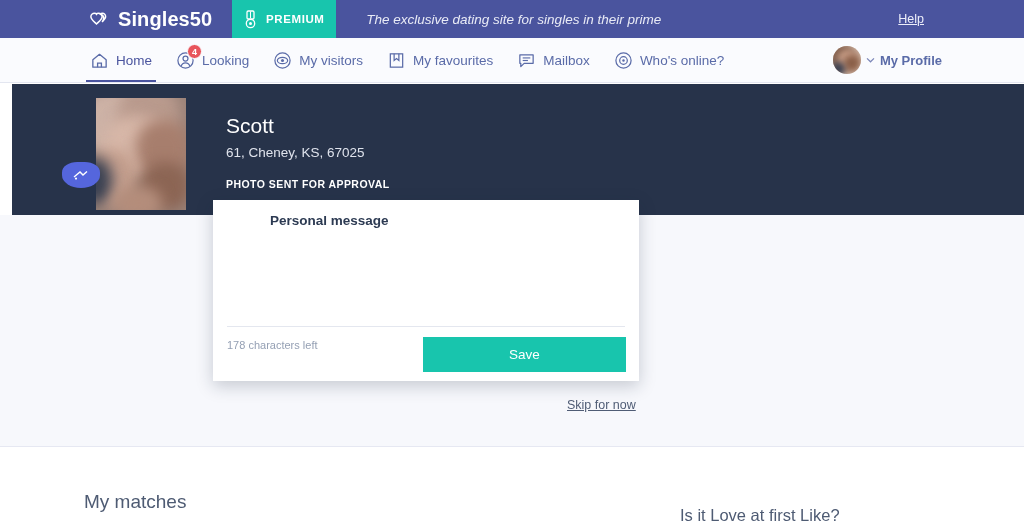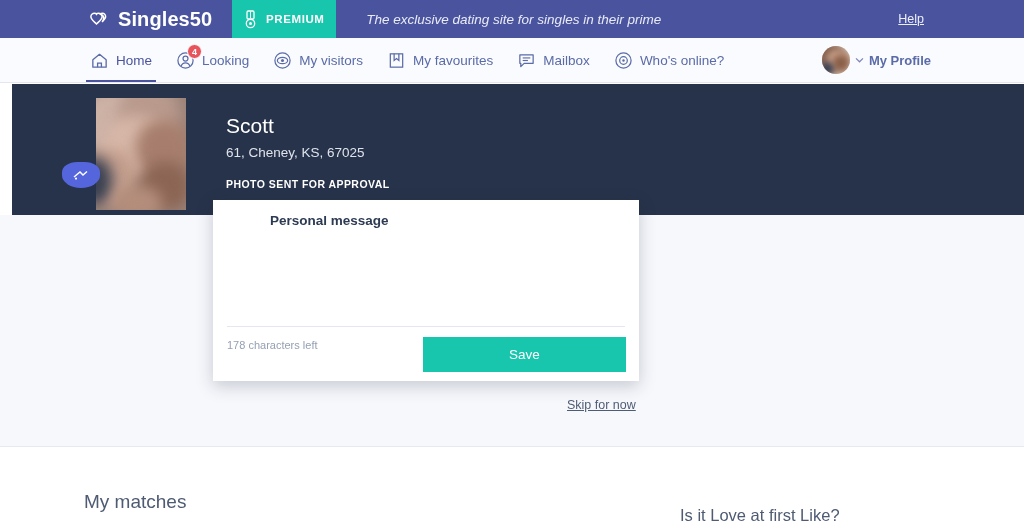--- a/index.html
+++ b/index.html
@@ -72,21 +72,21 @@
   .nav-badge {
     position: absolute; left: 11px; top: 6px;
     min-width: 15px; height: 15px; padding: 0 3px;
     border-radius: 50%;
     background: #e8545b; color: #fff;
     font-size: 9px; font-weight: bold;
     display: flex; align-items: center; justify-content: center;
     border: 1.5px solid #fafbfe;
   }
   .profile-menu {
-    position: absolute; right: 93px; top: 0; height: 44px;
+    position: absolute; right: 82px; top: 0; height: 44px;
     display: flex; align-items: center; gap: 5px;
     cursor: pointer;
   }
   .avatar {
     width: 28px; height: 28px; border-radius: 50%;
     overflow: hidden; position: relative;
     background: #cdb5a6;
   }
   .avatar .blob {
     position: absolute; border-radius: 50%; filter: blur(3px);

